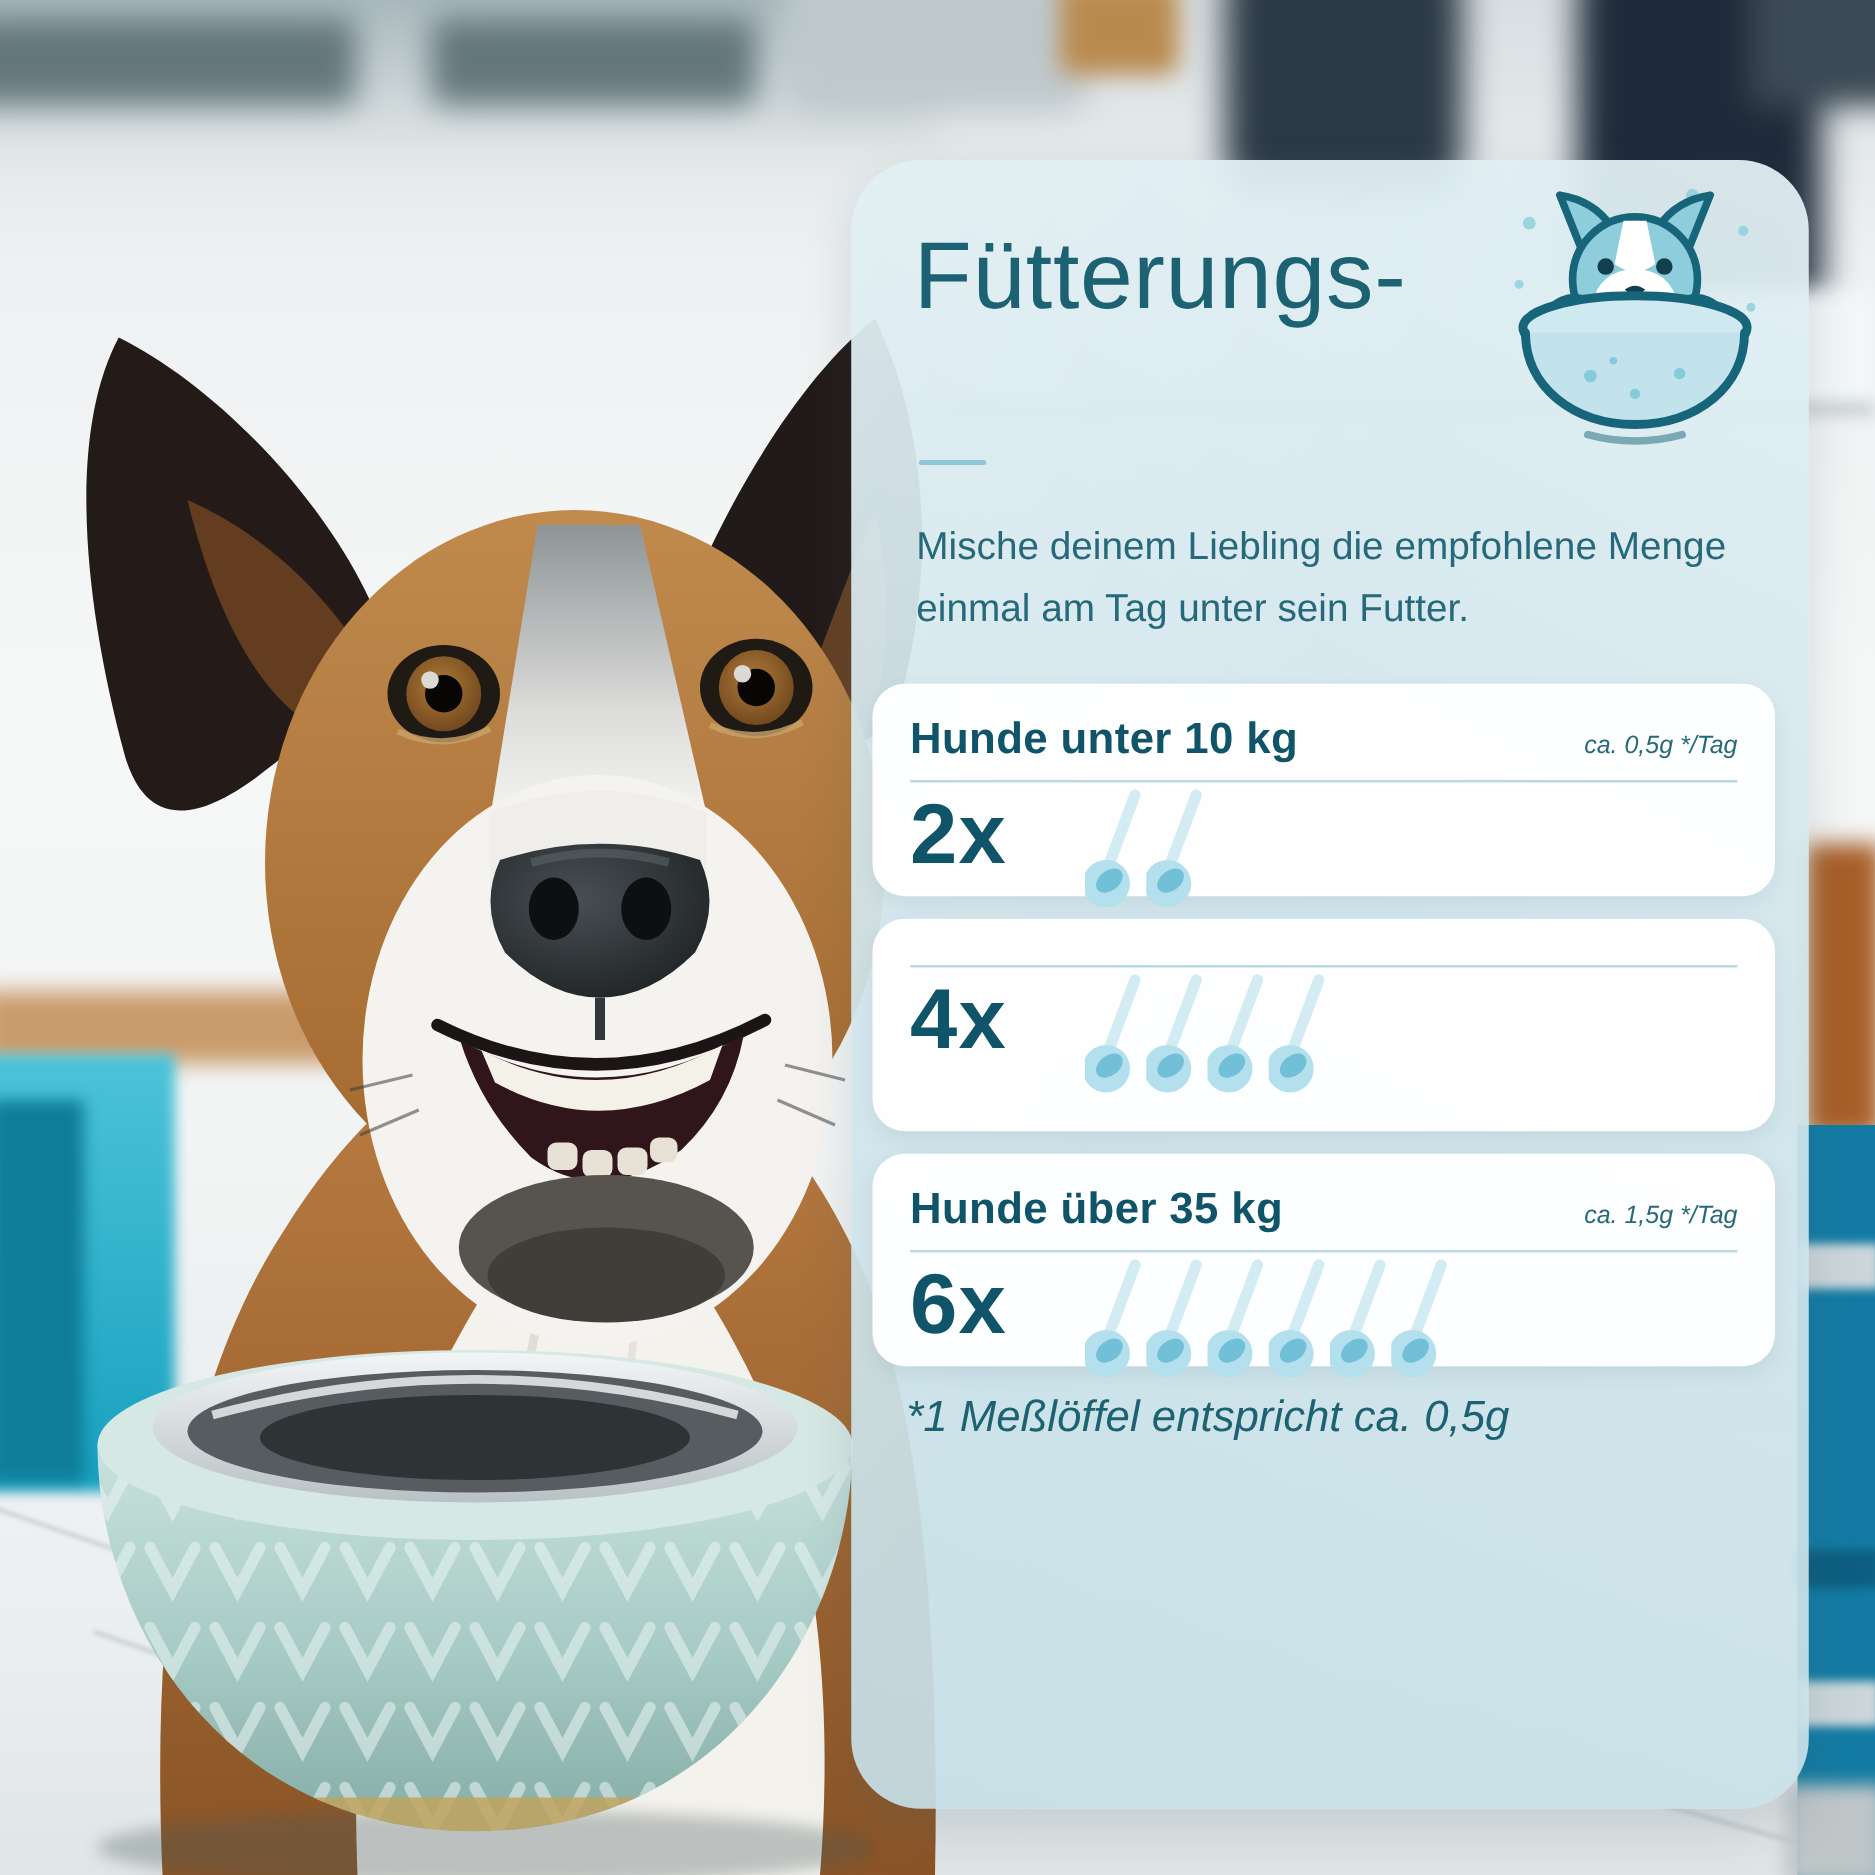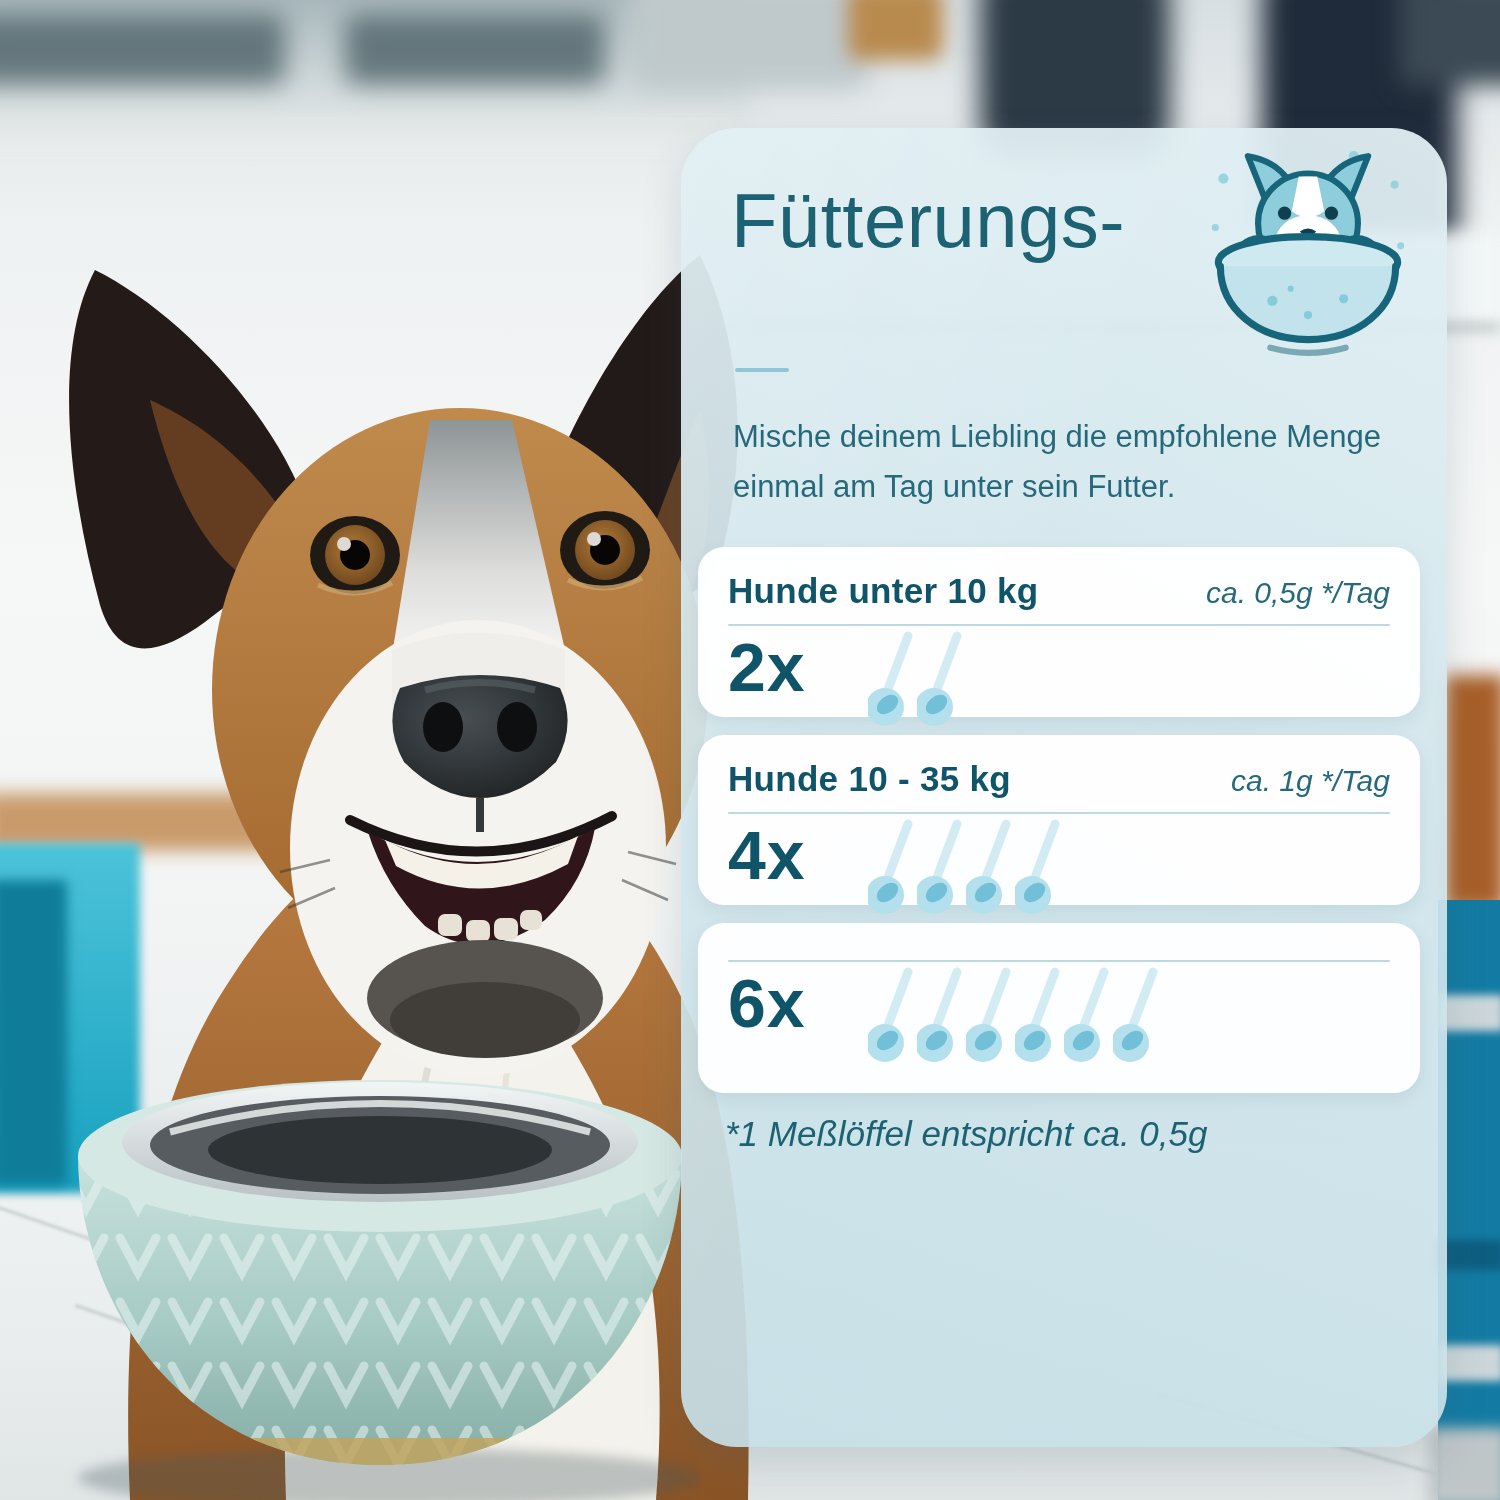--- a/index.html
+++ b/index.html
@@ -50,21 +50,21 @@
   .title{left:50px;top:52px;font-size:76px;line-height:1.08;font-weight:400;
       color:#1d6272;letter-spacing:.5px;}
   .title-divider{left:54px;top:240px;width:54px;height:4px;border-radius:2px;background:#8ec8d6;}
   .intro{left:52px;top:268px;width:660px;font-size:31px;line-height:1.6;color:#26697b;margin-top:16px;}
 
   .rows{left:17px;top:419px;width:722px;display:flex;flex-direction:column;gap:18px;}
   .dose-card{height:170px;background:rgba(255,255,255,.96);border-radius:26px;
       box-shadow:0 6px 16px rgba(70,100,110,.10);padding:24px 30px 0 30px;box-sizing:border-box;}
   .card-head{display:flex;justify-content:space-between;align-items:baseline;}
   .card-label{font-size:35px;font-weight:700;color:#0f5468;letter-spacing:.3px;}
-  .card-dose{font-size:30px;font-style:italic;color:#26697b;}
+  .card-dose{font-size:20px;font-style:italic;color:#26697b;}
   .card-divider{margin-top:13px;height:2px;background:#bcd9e3;border-radius:1px;}
   .card-amount-row{display:flex;align-items:flex-start;margin-top:2px;}
   .card-amount{font-size:68px;font-weight:700;color:#0f5468;letter-spacing:1px;}
   .spoons{display:flex;align-items:flex-end;margin-left:62px;height:102px;}
   .spoons svg{display:block;margin-right:3px;}
 
   .footnote{left:44px;top:986px;font-size:35px;font-style:italic;color:#1d6272;}
 
   .bowl-icon{left:520px;top:18px;width:214px;height:218px;}
 </style>
@@ -277,24 +277,20 @@
 
   <svg width="46" height="100" viewBox="0 0 46 100">
     <line x1="40" y1="6" x2="19" y2="62" stroke="#d3ebf3" stroke-width="9" stroke-linecap="round"></line>
     <circle cx="17" cy="77" r="19" fill="#b4e0ee"></circle>
     <ellipse cx="19.5" cy="74.5" rx="12" ry="8" fill="#72c0d8" transform="rotate(-38 19.5 74.5)"></ellipse>
   </svg>
 </span>
         </div>
       </div>
       <div class="dose-card">
-        <div class="card-head">
-          <span class="card-label">Hunde 10 - 35 kg</span>
-          <span class="card-dose">ca. 1g */Tag</span>
-        </div>
         <div class="card-divider"></div>
         <div class="card-amount-row">
           <span class="card-amount">4x</span>
           <span class="spoons">
   <svg width="46" height="100" viewBox="0 0 46 100">
     <line x1="40" y1="6" x2="19" y2="62" stroke="#d3ebf3" stroke-width="9" stroke-linecap="round"></line>
     <circle cx="17" cy="77" r="19" fill="#b4e0ee"></circle>
     <ellipse cx="19.5" cy="74.5" rx="12" ry="8" fill="#72c0d8" transform="rotate(-38 19.5 74.5)"></ellipse>
   </svg>
 
@@ -312,20 +308,24 @@
 
   <svg width="46" height="100" viewBox="0 0 46 100">
     <line x1="40" y1="6" x2="19" y2="62" stroke="#d3ebf3" stroke-width="9" stroke-linecap="round"></line>
     <circle cx="17" cy="77" r="19" fill="#b4e0ee"></circle>
     <ellipse cx="19.5" cy="74.5" rx="12" ry="8" fill="#72c0d8" transform="rotate(-38 19.5 74.5)"></ellipse>
   </svg>
 </span>
         </div>
       </div>
       <div class="dose-card">
+        <div class="card-head">
+          <span class="card-label">Hunde über 35 kg</span>
+          <span class="card-dose">ca. 1,5g */Tag</span>
+        </div>
         <div class="card-divider"></div>
         <div class="card-amount-row">
           <span class="card-amount">6x</span>
           <span class="spoons">
   <svg width="46" height="100" viewBox="0 0 46 100">
     <line x1="40" y1="6" x2="19" y2="62" stroke="#d3ebf3" stroke-width="9" stroke-linecap="round"></line>
     <circle cx="17" cy="77" r="19" fill="#b4e0ee"></circle>
     <ellipse cx="19.5" cy="74.5" rx="12" ry="8" fill="#72c0d8" transform="rotate(-38 19.5 74.5)"></ellipse>
   </svg>
 

